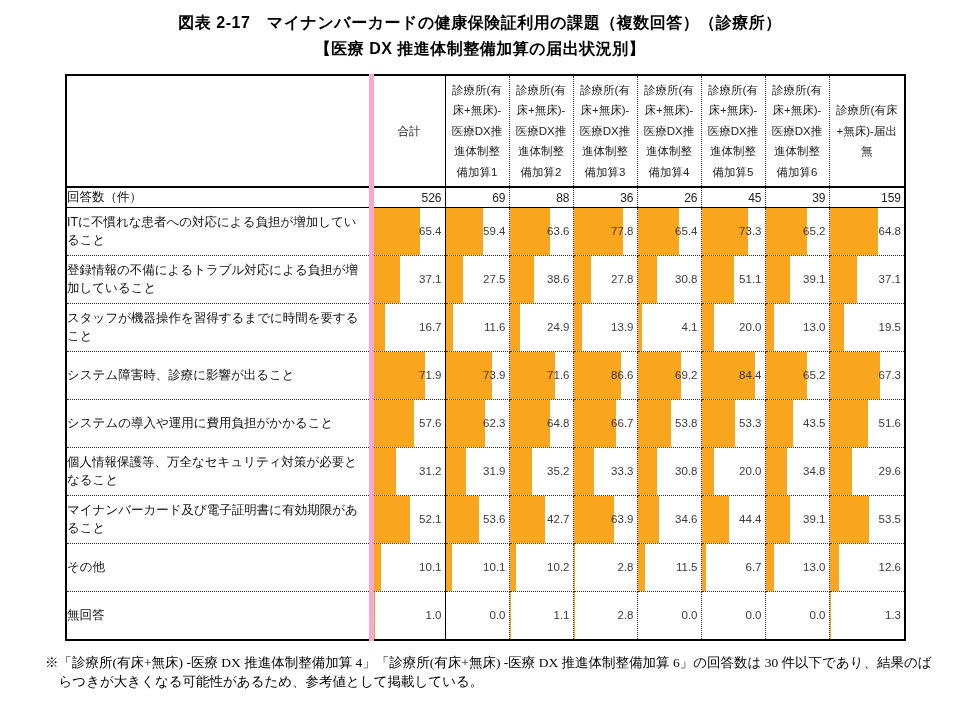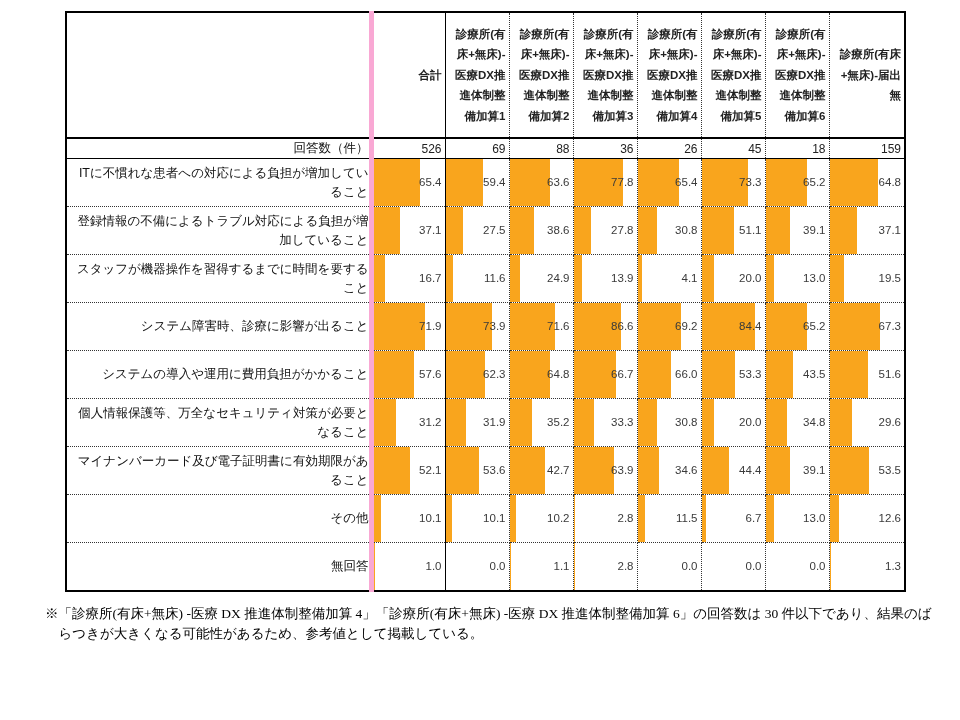--- a/index.html
+++ b/index.html
@@ -18,26 +18,26 @@
   }
   .grid th, .grid td { border:1px dotted #333; padding:0; overflow:hidden; }
   
   .grid .lc { border-right:1px solid #000; }
   .grid .col-total { border-left:5px solid #f9a8d4; border-right:1px solid #000; }
   .grid thead th { border-bottom:2px solid #000; }
   .grid .counts-row td { border-bottom:1px solid #000; }
 
   .grid thead tr { height:104px; }
   .grid thead th {
-    font-weight:bold; font-size:11.5px; line-height:1.78; color:#222;
-    text-align:right; vertical-align:middle; padding:11px 3px; word-break:break-all;
+    font-weight:normal; font-size:11.5px; line-height:1.78; color:#222;
+    text-align:center; vertical-align:middle; padding:4px 3px; word-break:break-all;
   }
   .label-cell {
     font-size:12.5px; line-height:1.5; color:#111;
-    text-align:right; vertical-align:middle; padding:2px 4px; word-break:break-all;
+    text-align:left; vertical-align:middle; padding:2px 4px; word-break:break-all;
   }
   .counts-row { height:20px; }
   .counts-row .num {
     font-size:12px; color:#222; text-align:right;
     vertical-align:middle; padding:0 3px;
   }
   .data-row { height:47px; }
   .val-cell { padding:0; }
   .cellwrap { position:relative; height:47px; width:100%; }
   .cellwrap .bar { position:absolute; left:0; top:0; bottom:0; }
@@ -50,20 +50,24 @@
     font-family:"Liberation Serif", serif;
     font-size:13.5px; line-height:1.45; color:#000;
   }
   .notes p { margin:0 0 3px 0; padding-left:1em; text-indent:-1em; }
 </style>
 </head>
 <body>
 
 <div class="page">
 
+  <div class="title-block">
+    <div>図表 2-17　マイナンバーカードの健康保険証利用の課題（複数回答）（診療所）</div>
+    <div>【医療 DX 推進体制整備加算の届出状況別】</div>
+  </div>
 
   <table class="grid">
     <colgroup>
       <col style="width:305px">
       <col style="width:74px">
       <col style="width:64px">
         <col style="width:64px">
         <col style="width:64px">
       <col style="width:64px">
         <col style="width:64px">
@@ -85,21 +89,21 @@
     </thead>
     <tbody id="table-body">
         <tr class="counts-row">
           <td class="label-cell lc">回答数（件）</td>
           <td class="num col-total">526</td>
           <td class="num">69</td>
           <td class="num">88</td>
           <td class="num">36</td>
           <td class="num">26</td>
           <td class="num">45</td>
-          <td class="num">18</td>
+          <td class="num">39</td>
           <td class="num">159</td>
         </tr>
         <tr class="data-row">
           <td class="label-cell lc">ITに不慣れな患者への対応による負担が増加していること</td>
           <td class="val-cell col-total">
             <div class="cellwrap">
               <div class="bar" style="width: 65.4%; background: rgb(249, 165, 29);"></div>
               <span class="v">65.4</span>
             </div>
           </td>
@@ -321,21 +325,21 @@
           </td>
           <td class="val-cell">
             <div class="cellwrap">
               <div class="bar" style="width: 66.7%; background: rgb(249, 165, 29);"></div>
               <span class="v">66.7</span>
             </div>
           </td>
           <td class="val-cell">
             <div class="cellwrap">
               <div class="bar" style="width: 53.8%; background: rgb(249, 165, 29);"></div>
-              <span class="v">66.0</span>
+              <span class="v">53.8</span>
             </div>
           </td>
           <td class="val-cell">
             <div class="cellwrap">
               <div class="bar" style="width: 53.3%; background: rgb(249, 165, 29);"></div>
               <span class="v">53.3</span>
             </div>
           </td>
           <td class="val-cell">
             <div class="cellwrap">

